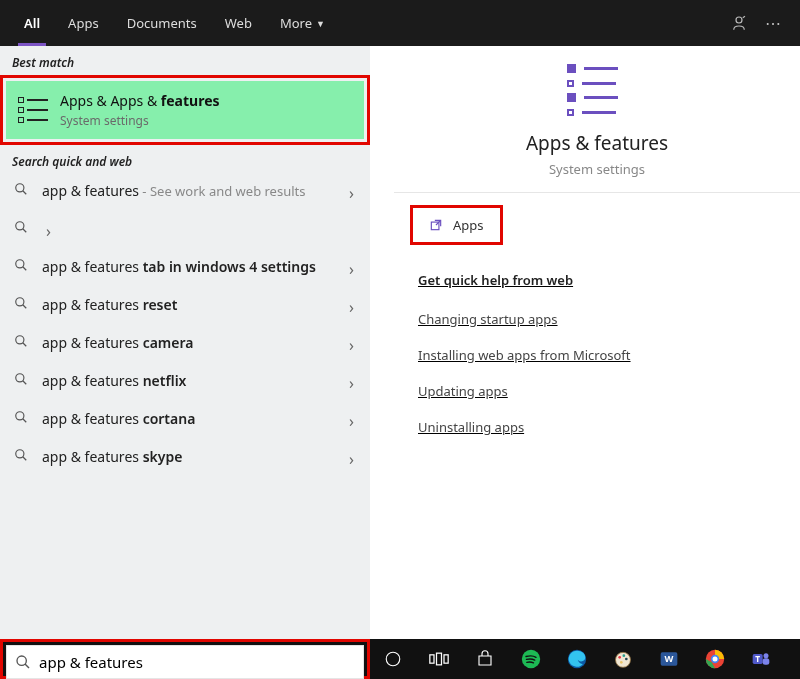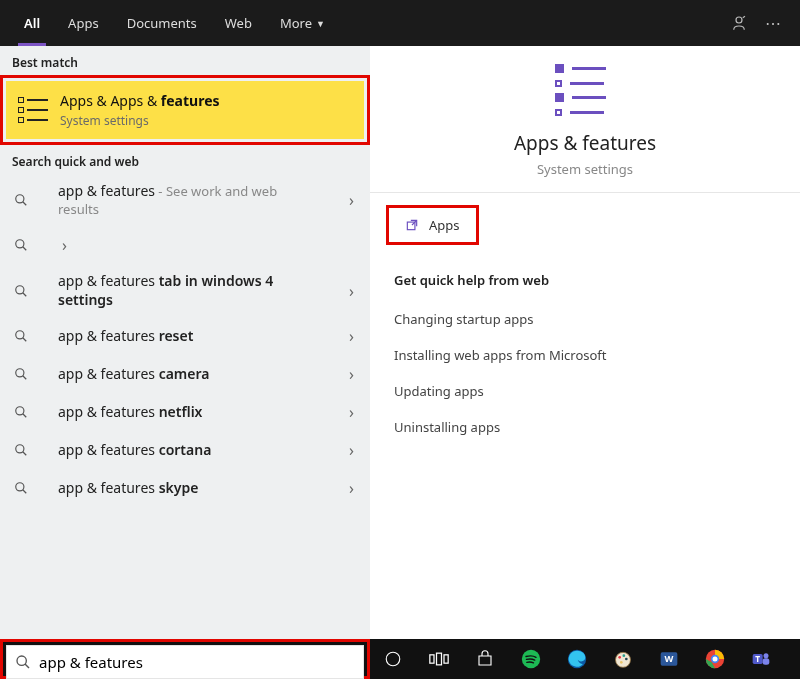--- a/index.html
+++ b/index.html
@@ -11,36 +11,36 @@
   .tab { padding: 0 14px; height: 100%; display: flex; align-items: center; font-size: 13px; cursor: pointer; position: relative; }
   .tab.active { color: #fff; font-weight: 600; }
   .tab.active::after { content: ""; position: absolute; left: 8px; right: 8px; bottom: 0; height: 3px; background: #7c54c4; }
   .chev { margin-left: 4px; font-size: 9px; }
   .header-spacer { flex: 1; }
   .header-icon { width: 34px; height: 34px; display: flex; align-items: center; justify-content: center; color: #bbb; font-size: 16px; cursor: pointer; }
 
   
   .body { display: flex; height: calc(100% - 46px - 40px); }
   .left { width: 370px; background: #eef0f1; position: relative; display: flex; flex-direction: column; }
-  .right { flex: 1; background: #fff; display: flex; flex-direction: column; }
-
-  .section-label { font-size: 12px; font-weight: 600; color: #222; padding: 8px 12px 4px; }
+  .right { flex: 1; background: #fff; display: flex; flex-direction: column; padding-left: 24px; }
+
+  .section-label { font-size: 12px; font-weight: 600; color: #222; padding: 8px 12px 4px; font-style: italic; }
 
   .best-wrap { padding: 3px; }
   .red-box { border: 3px solid #e10600; }
-  .best-match { background: #fde047; display: flex; align-items: center; padding: 10px 12px; gap: 12px; cursor: pointer; }
+  .best-match { background: #86efac; display: flex; align-items: center; padding: 10px 12px; gap: 12px; cursor: pointer; }
   .bm-icon { width: 30px; height: 26px; display: flex; flex-direction: column; justify-content: space-between; }
   .bm-row { display: flex; gap: 3px; align-items: center; }
   .bm-sq { width: 6px; height: 6px; border: 1.5px solid #222; }
   .bm-line { height: 2px; background: #222; flex: 1; width: 16px; }
   .bm-title { font-size: 14px; color: #111; }
   .bm-sub { font-size: 12px; color: #6a6a6a; margin-top: 2px; }
 
   .sugg-list { overflow-y: auto; flex: 1; }
-  .sugg { display: flex; align-items: center; padding: 8px 12px 8px 14px; gap: 28px; cursor: pointer; }
+  .sugg { display: flex; padding: 8px 12px 8px 14px; gap: 12px; cursor: pointer; }
   .sugg .mag { width: 16px; flex-shrink: 0; color: #555; position: relative; }
   .sugg-text { flex: 1; font-size: 14px; color: #222; line-height: 1.3; }
   .sugg-text .bold { font-weight: 600; }
   .sugg-text .hint { color: #888; font-size: 13px; }
   .chevron { color: #666; font-size: 16px; padding: 0 4px; }
 
   .search-wrap { padding: 3px; position: absolute; bottom: -40px; left: 0; right: 0; height: 40px; z-index: 5; }
   .search-box { background: #fff; height: 34px; display: flex; align-items: center; padding: 0 8px; gap: 8px; border: 1px solid rgba(0,0,0,0.1); }
   .search-box input { border: none; outline: none; font-size: 15px; flex: 1; }
 
@@ -51,21 +51,21 @@
   .rp-sq { width: 9px; height: 9px; background: #6b4fbf; }
   .rp-sq.out { background: none; border: 2px solid #6b4fbf; width: 7px; height: 7px; }
   .rp-line { height: 3px; background: #6b4fbf; width: 34px; }
   .rp-title { font-size: 19px; color: #222; font-weight: 400; }
   .rp-sub { font-size: 13px; color: #888; margin-top: 4px; }
 
   .rp-actions { padding: 12px 16px; }
   .open-btn { display: inline-flex; align-items: center; gap: 10px; padding: 6px 14px; font-size: 13px; cursor: pointer; color: #333; }
   .open-ico { width: 14px; height: 14px; position: relative; color: #6b4fbf; }
 
-  .rp-help { padding: 14px 24px; }
+  .rp-help { padding: 14px 24px; text-decoration: underline; }
   .rp-help-title { font-size: 13px; font-weight: 600; color: #222; margin-bottom: 12px; }
   .rp-help-item { font-size: 13px; color: #444; padding: 9px 0; cursor: pointer; }
 
   
   .taskbar { height: 40px; background: #111; position: absolute; left: 0; right: 0; bottom: 0; display: flex; align-items: center; padding-left: 370px; z-index: 3; }
   .tb-item { width: 46px; height: 40px; display: flex; align-items: center; justify-content: center; color: #fff; font-size: 18px; cursor: pointer; }
 
   svg { display: block; }
 </style>
 </head>

